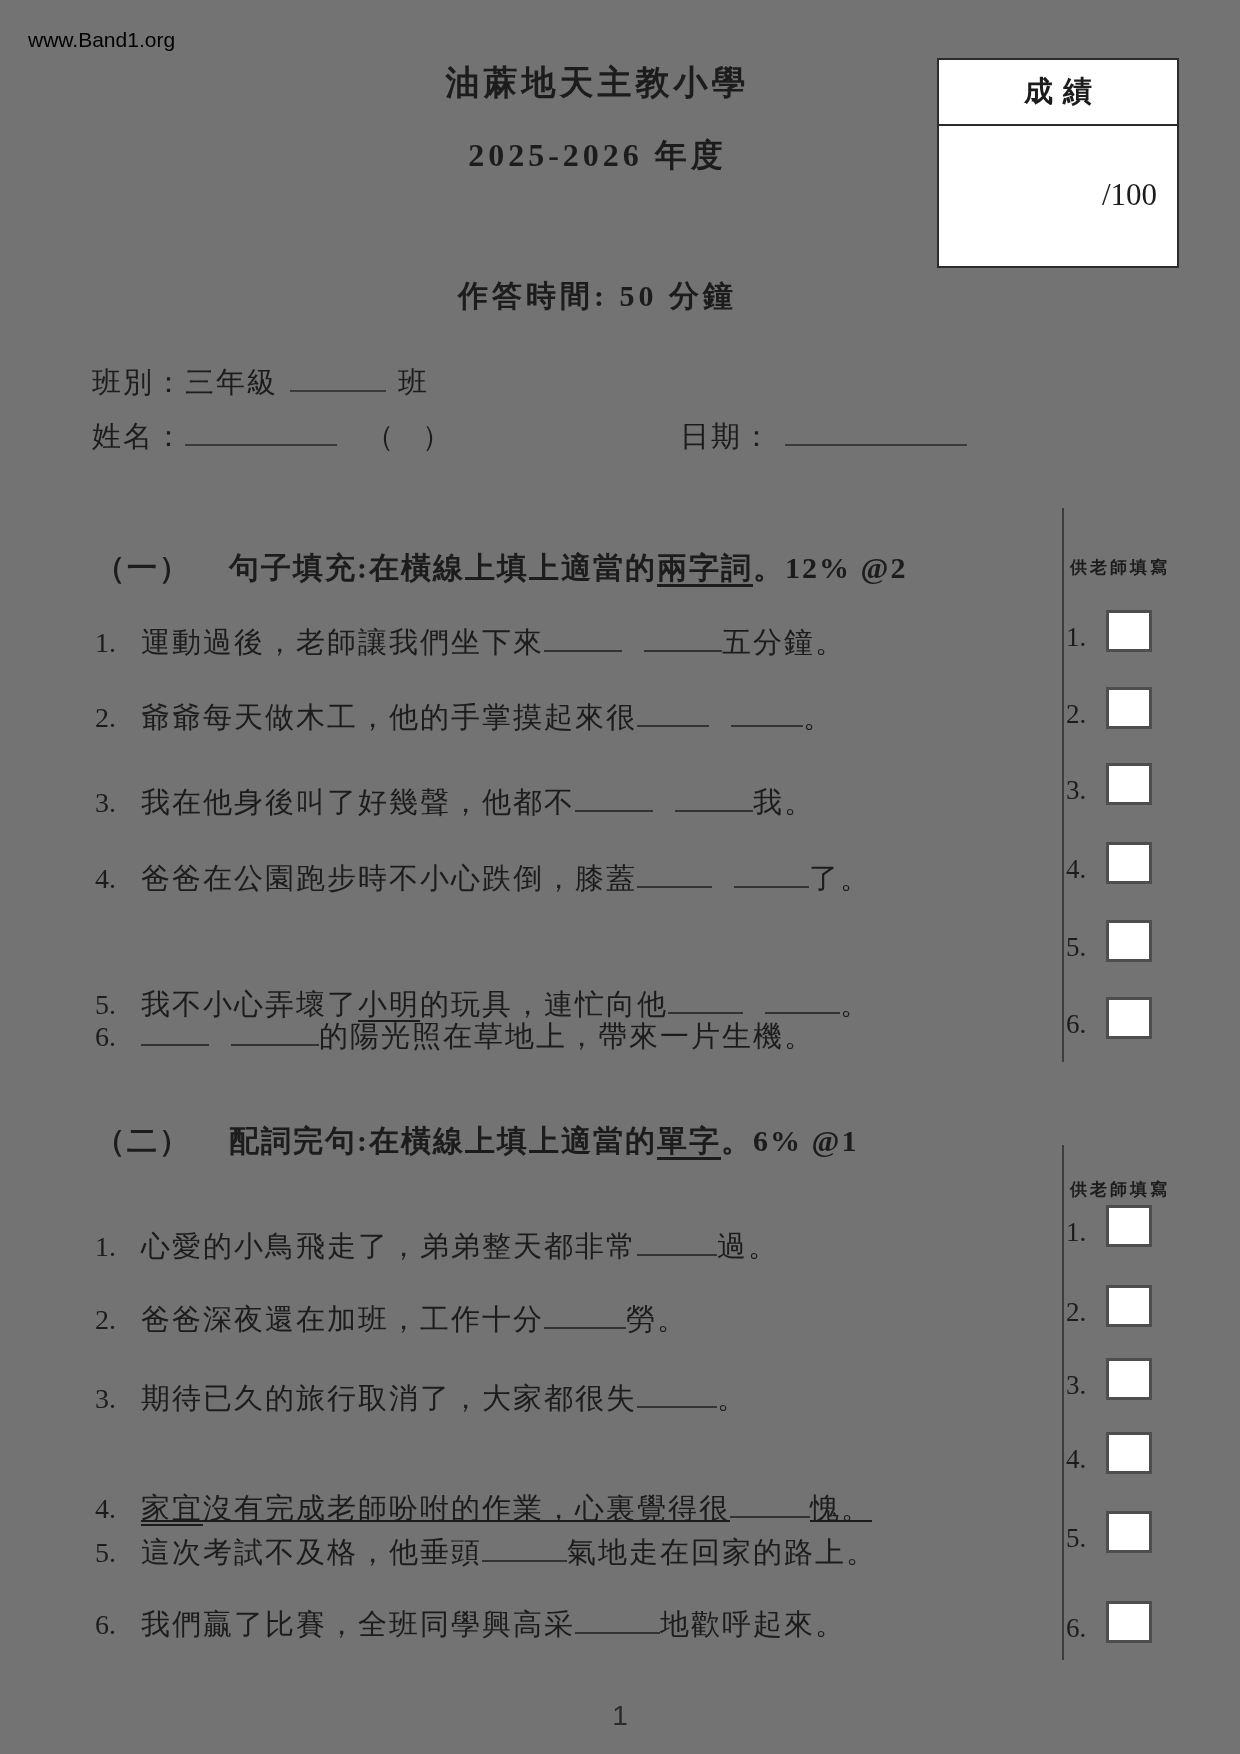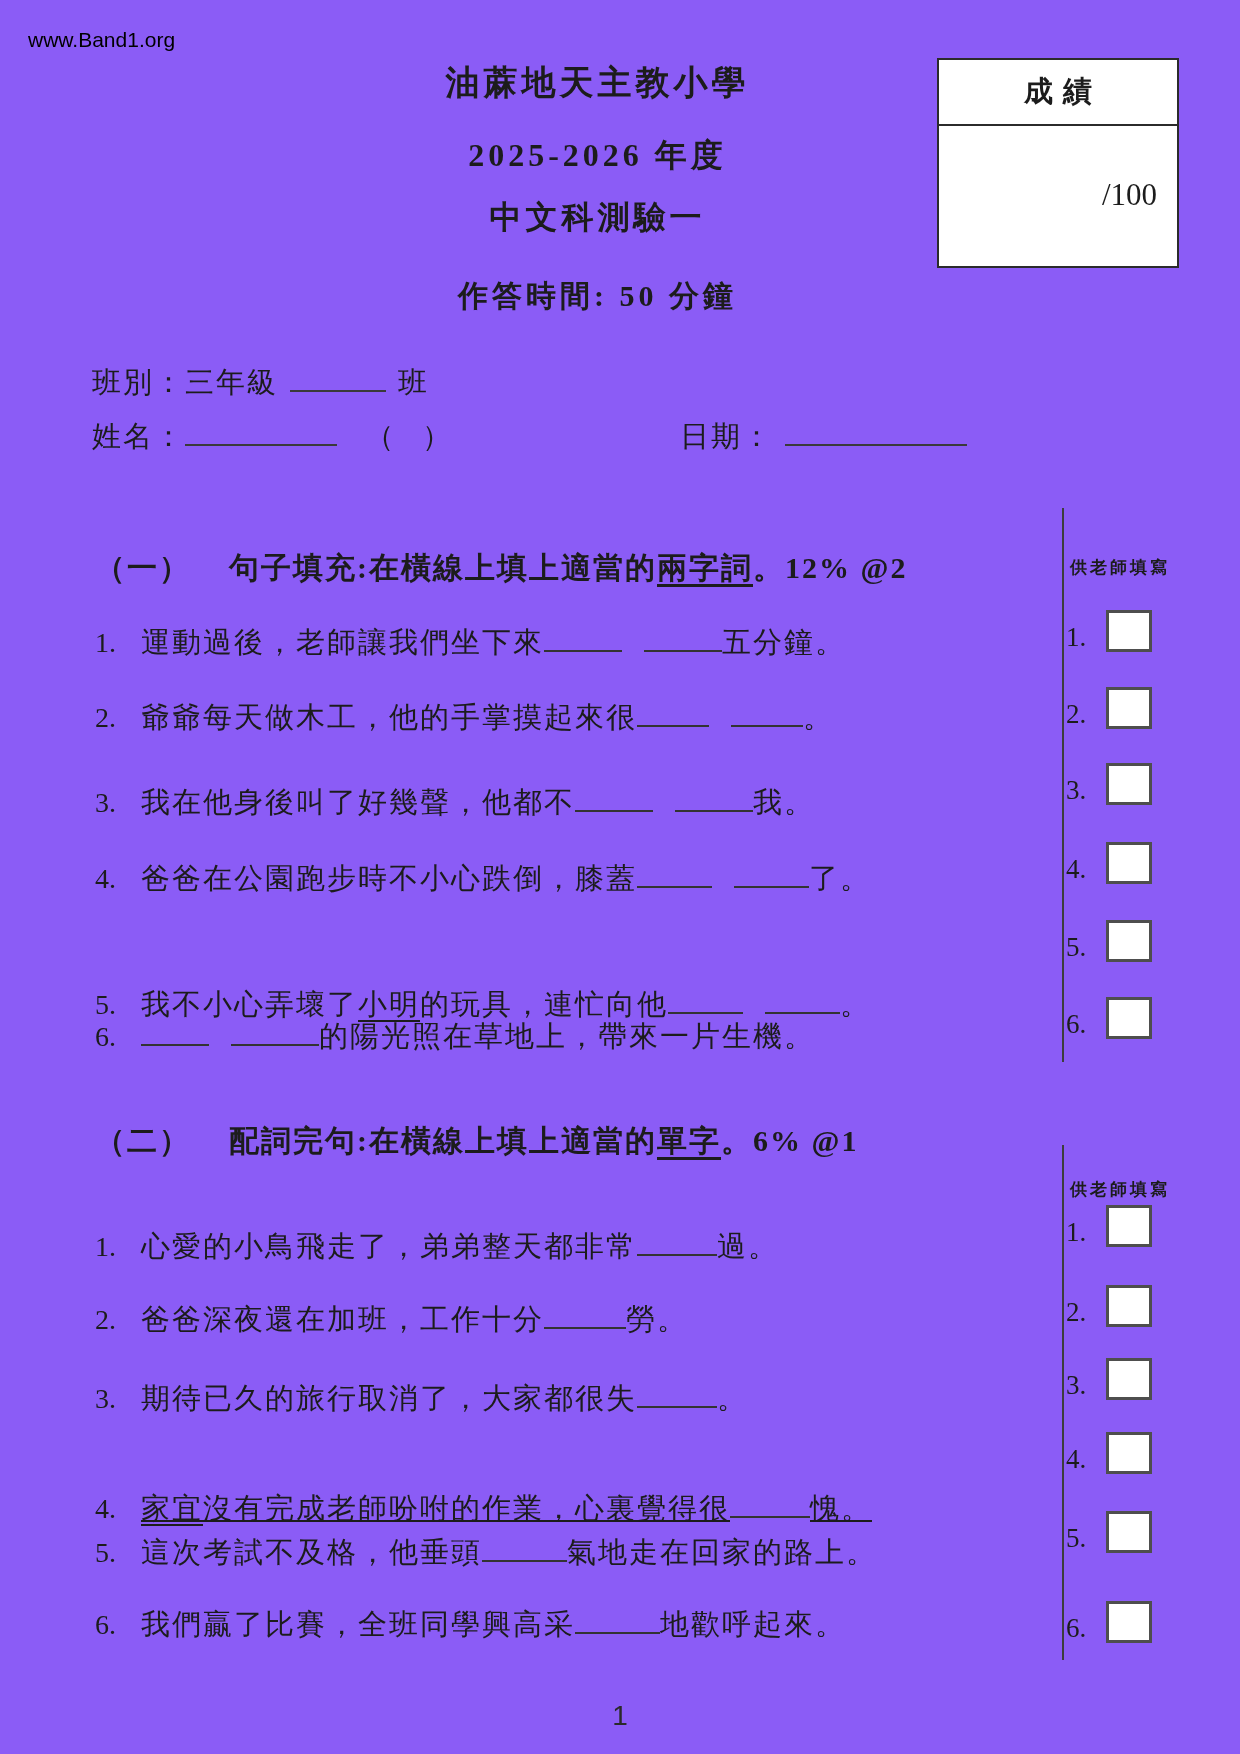--- a/index.html
+++ b/index.html
@@ -1,18 +1,18 @@
 <!DOCTYPE html>
 <html><head>
 <meta charset="utf-8">
 <style>
   * { margin:0; padding:0; box-sizing:border-box; }
   html,body { background:#e8e8e8; }
   body { font-family:"Liberation Serif","DejaVu Serif",serif; color:#1c1c1c; }
-  .page { position:relative; width:1240px; height:1754px; background:#8b5cf6; overflow:hidden; margin:0 auto; }
+  .page { position:relative; width:1240px; height:1754px; background:#737373; overflow:hidden; margin:0 auto; }
 
   .watermark { position:absolute; left:28px; top:28px; font-family:"Liberation Sans","DejaVu Sans",sans-serif; font-size:21px; color:#000; }
 
   .title-line { position:absolute; left:0; width:1195px; text-align:center; letter-spacing:4px; font-weight:bold; white-space:nowrap; }
   .t-school { top:60px;  font-size:34px; }
   .t-year   { top:134px; font-size:32px; }
   .t-exam   { top:196px; font-size:32px; }
   .t-time   { top:276px; font-size:30px; }
 
   .score-box { position:absolute; left:937px; top:58px; width:242px; height:210px; border:2px solid #2b2b2b; background:#fff; }
@@ -46,21 +46,20 @@
 </style>
 </head>
 <body>
 
 <div class="page">
 
   <div class="watermark">www.Band1.org</div>
 
   <div class="title-line t-school">油蔴地天主教小學</div>
   <div class="title-line t-year">2025-2026 年度</div>
-  <div class="title-line t-exam">中文科測驗一</div>
   <div class="title-line t-time">作答時間: 50 分鐘</div>
 
   <div class="score-box">
     <div class="score-top">成績</div>
     <div class="score-bottom">/100</div>
   </div>
 
   <div class="info-row" style="left:92px; top:362px;">
     <span>班別：三年級</span><span class="blank" style="width:96px;"></span><span>班</span>
   </div>

